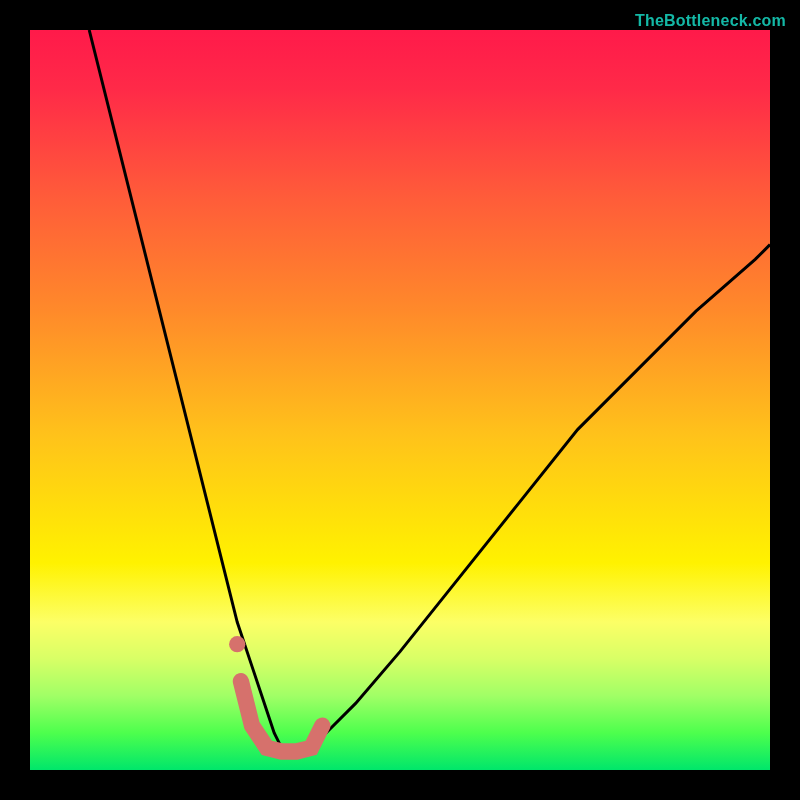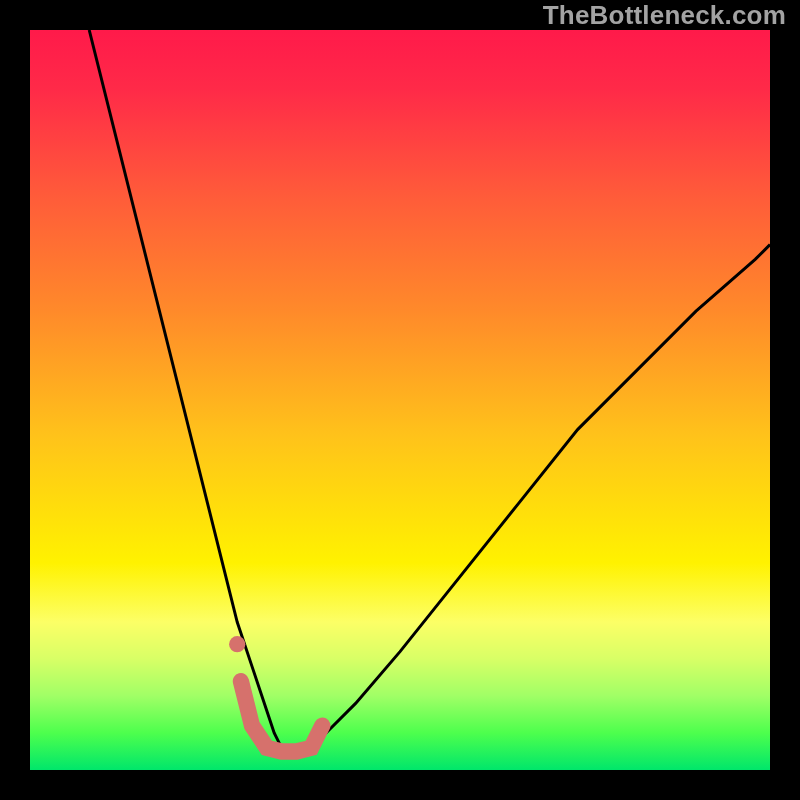--- a/index.html
+++ b/index.html
@@ -24,26 +24,26 @@
       #ffc31a 55%,
       #fff200 72%,
       #fcff66 80%,
       #d8ff66 85%,
       #a0ff66 90%,
       #4dff4d 95%,
       #00e66b 100%);
   }
   .watermark {
     position: absolute;
-    top: 0;
+    top: 12px;
     right: 14px;
     font-family: Arial, Helvetica, sans-serif;
-    font-size: 26px;
+    font-size: 16px;
     font-weight: 600;
-    color: #a3a3a3;
+    color: #14b8a6;
     letter-spacing: 0.2px;
   }
   svg.curve {
     position: absolute;
     left: 0;
     top: 0;
     width: 740px;
     height: 740px;
   }
 </style>

